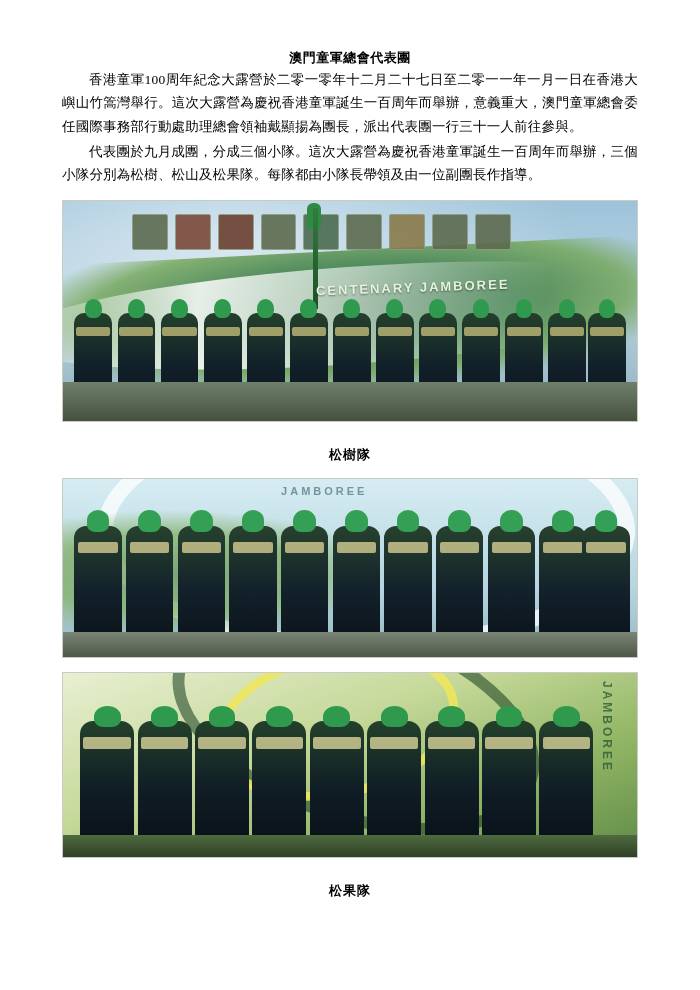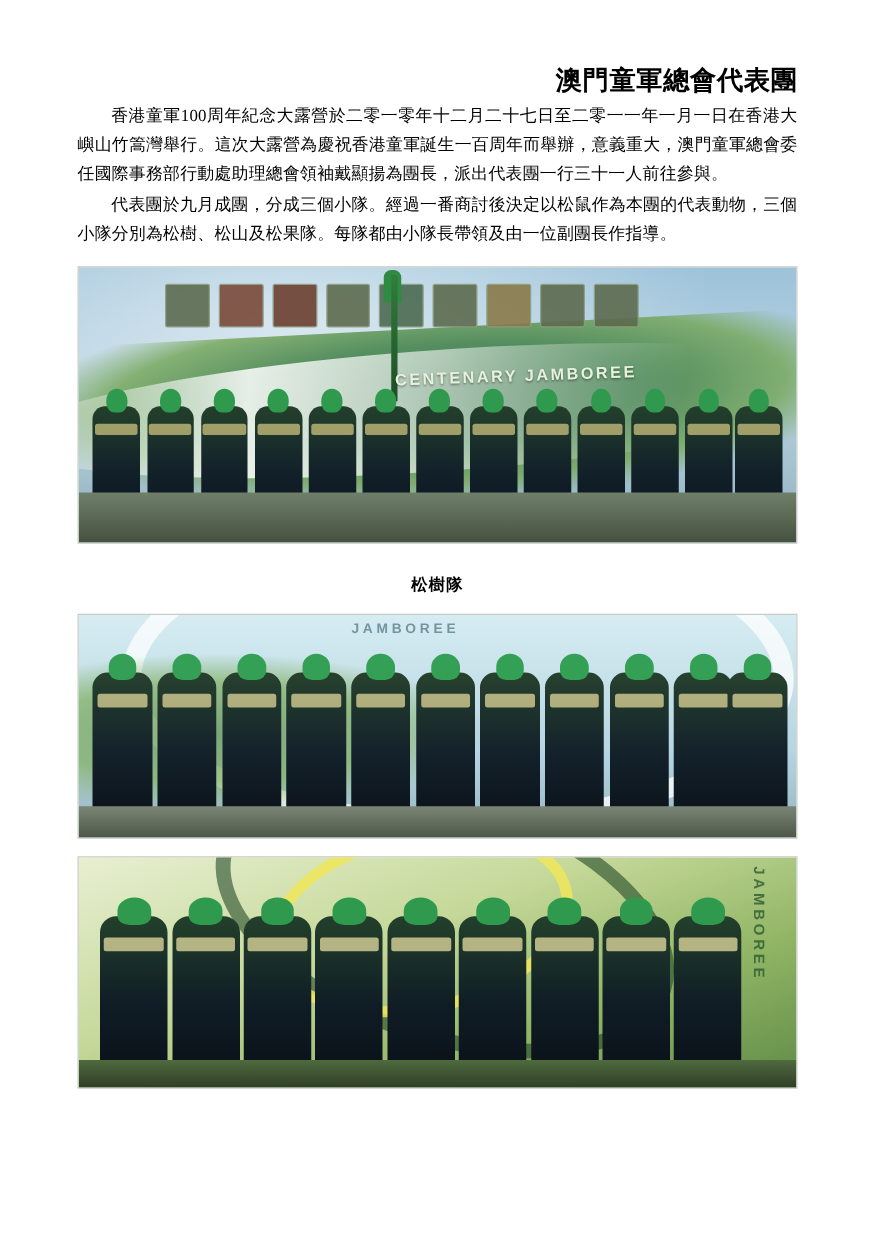--- a/index.html
+++ b/index.html
@@ -15,23 +15,23 @@
     overflow: hidden;
   }
   .page {
     position: relative;
     width: 700px;
     height: 990px;
     box-sizing: border-box;
     padding: 48px 62px 20px 62px;
   }
   .doc-title {
-    text-align: right;
+    text-align: center;
     font-weight: bold;
-    font-size: 21px;
+    font-size: 13px;
     letter-spacing: 0.5px;
     line-height: 1.55;
   }
   .doc-subtitle {
     text-align: center;
     font-weight: bold;
     font-size: 14.5px;
     letter-spacing: 0.3px;
     line-height: 1.55;
     padding-bottom: 3px;
@@ -182,21 +182,21 @@
   }
 </style>
 </head>
 <body>
 
 <div class="page">
 
   <div class="doc-title">澳門童軍總會代表團</div>
 
   <p class="body-para">香港童軍100周年紀念大露營於二零一零年十二月二十七日至二零一一年一月一日在香港大嶼山竹篙灣舉行。這次大露營為慶祝香港童軍誕生一百周年而舉辦，意義重大，澳門童軍總會委任國際事務部行動處助理總會領袖戴顯揚為團長，派出代表團一行三十一人前往參與。</p>
-  <p class="body-para">代表團於九月成團，分成三個小隊。經過一番商討後決定以松鼠作為本團的代表動物，三個小隊分別為松樹、松山及松果隊。每隊都由小隊長帶領及由一位副團長作指導。</p>
+  <p class="body-para">代表團於九月成團，分成三個小隊。這次大露營為慶祝香港童軍誕生一百周年而舉辦，三個小隊分別為松樹、松山及松果隊。每隊都由小隊長帶領及由一位副團長作指導。</p>
 
   <div class="figure">
     <div class="fig-frame p1">
       <div class="sky"></div>
       <div class="greenwave"></div>
       <div class="whitewave"></div>
       <div class="emblem-row">
         <i></i>
           <i></i>
           <i></i>
@@ -265,15 +265,16 @@
           <b style="left:23%"></b>
           <b style="left:33%"></b>
         <b style="left:43%"></b>
           <b style="left:53%"></b>
           <b style="left:63%"></b>
           <b style="left:73%"></b>
         <b style="left:83%"></b>
       </div>
       <div class="ground"></div>
     </div>
+    <div class="fig-caption">松果隊</div>
   </div>
 
 </div>
 
 </body></html>

